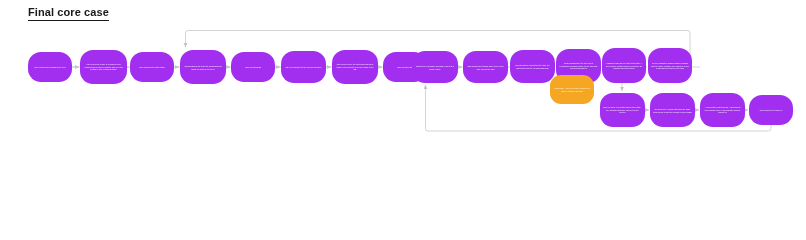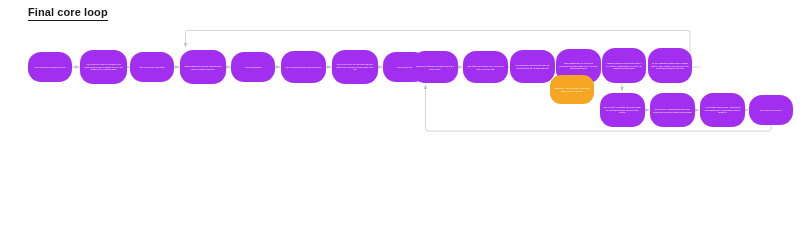--- a/index.html
+++ b/index.html
@@ -79,21 +79,21 @@
     display: block;
     width: 100%;
     transform: scaleY(1.05);
   }
 </style>
 </head>
 <body>
 
 <div id="canvas">
 
-  <div class="board-title">Final core loop</div>
+  <div class="board-title">Final core case</div>
 
   <svg id="wires" viewBox="0 0 806 145" preserveAspectRatio="none">
     <defs>
       <marker id="ah" markerWidth="5" markerHeight="5" refX="4.2" refY="2" orient="auto" markerUnits="userSpaceOnUse">
         <path d="M0,0 L4.4,2 L0,4 z" fill="#c2c2c2"></path>
       </marker>
     </defs>
 
     <g stroke="#c9c9c9" stroke-width="0.8" fill="none" marker-end="url(#ah)">
       <path d="M72,67 L79,67"></path>

